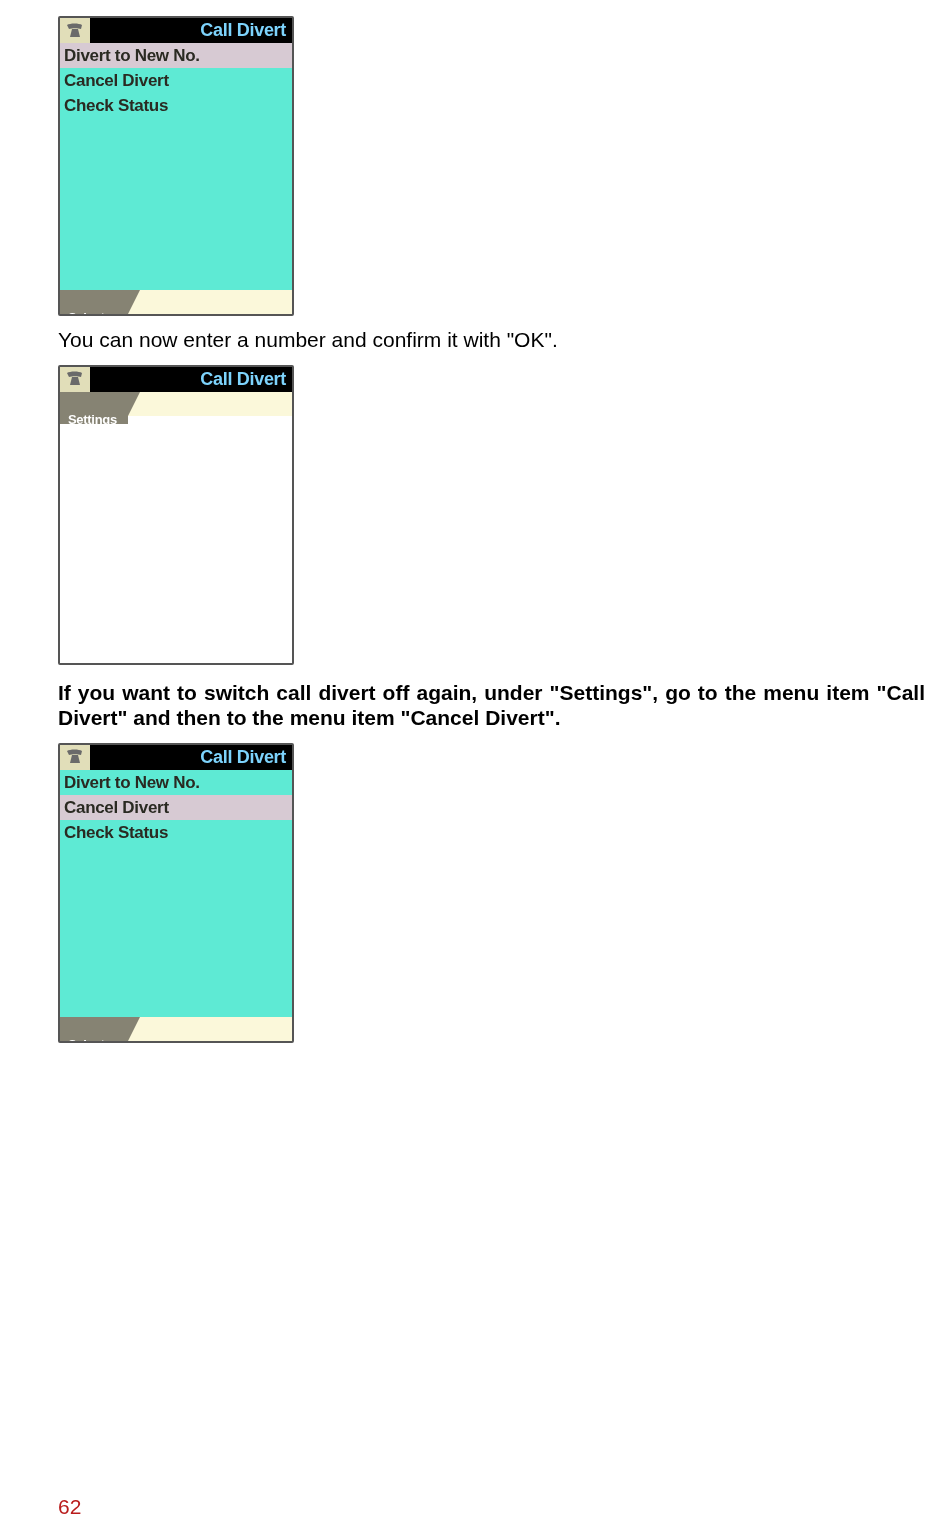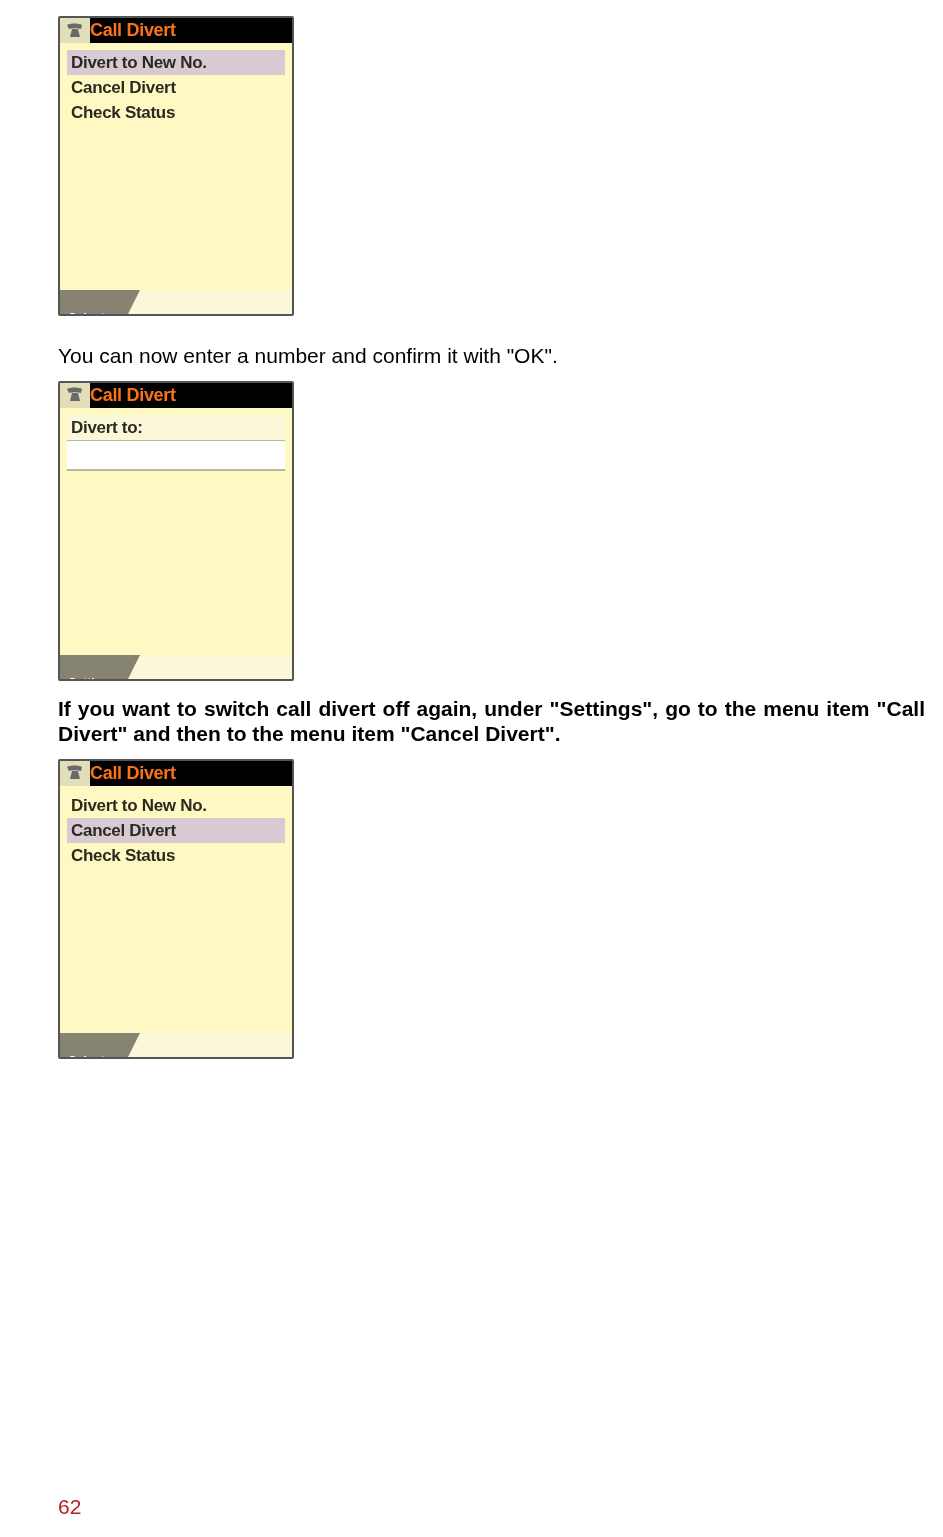--- a/index.html
+++ b/index.html
@@ -15,21 +15,21 @@
       min-height: 1537px;
       padding: 4px 18px 8px 58px;
       box-sizing: border-box;
       position: relative;
     }
     .body-text {
       line-height: 1.22;
       margin: 0;
     }
     .justify { text-align: justify; }
-    .mt-14 { margin-top: 22px; }
+    .mt-14 { margin-top: 6px; }
     .mt-10 { margin-top: 10px; font-weight: bold; }
 
     .phone-frame {
       display: inline-block;
       border: 2px solid #555;
       border-radius: 2px;
       background: #fff;
       overflow: hidden;
       margin-top: 12px;
     }
@@ -56,30 +56,31 @@
       display: flex;
       align-items: center;
       justify-content: center;
       font-size: 14px;
       color: #6a6a6a;
       font-weight: bold;
       position: relative;
     }
     .ps-status-title {
       flex: 1;
-      color: #f97316;
+      color: #7dd3fc;
       font-weight: 900;
       font-size: 18px;
+      text-align: right;
       padding-right: 6px;
       font-family: "Arial Black", Arial, sans-serif;
     }
     .ps-body {
       flex: 1;
-      background: #fef9c3;
-      padding: 7px;
+      background: #5eead4;
+      padding: 0;
     }
     .ps-row {
       height: 25px;
       line-height: 25px;
       padding: 0 4px;
       font-weight: 900;
       font-size: 17px;
       color: #2a2a22;
       font-family: "Arial Black", Arial, sans-serif;
       white-space: nowrap;
@@ -194,25 +195,20 @@
   <div class="phone-frame">
     <div class="phone-screen">
       <div class="ps-statusbar">
         <span class="ps-status-icon handset-icon">
           <svg width="22" height="18" viewBox="0 0 22 18">
               <path d="M3 3 C6 1 15 1 18 3 L17 7 C14 6 8 6 5 7 Z M8 7 L14 7 L16 15 L6 15 Z" fill="#6a6a6a"></path>
             </svg>
         </span>
         <span class="ps-status-title">Call Divert</span>
       </div>
-      <div class="ps-body">
-        <div class="ps-label-row">Divert to:</div>
-        <div class="ps-input-row"></div>
-        <div class="ps-divider-row"></div>
-      </div>
       <div class="ps-softkeys">
         <div class="ps-softkey-left">Settings</div>
         <div class="ps-softkey-right"></div>
       </div>
     </div>
   </div>
 
 
   <p class="body-text justify mt-10">If you want to switch call divert off again, under "Settings", go to the menu item "Call Divert" and then to the menu item "Cancel Divert".</p>
 

